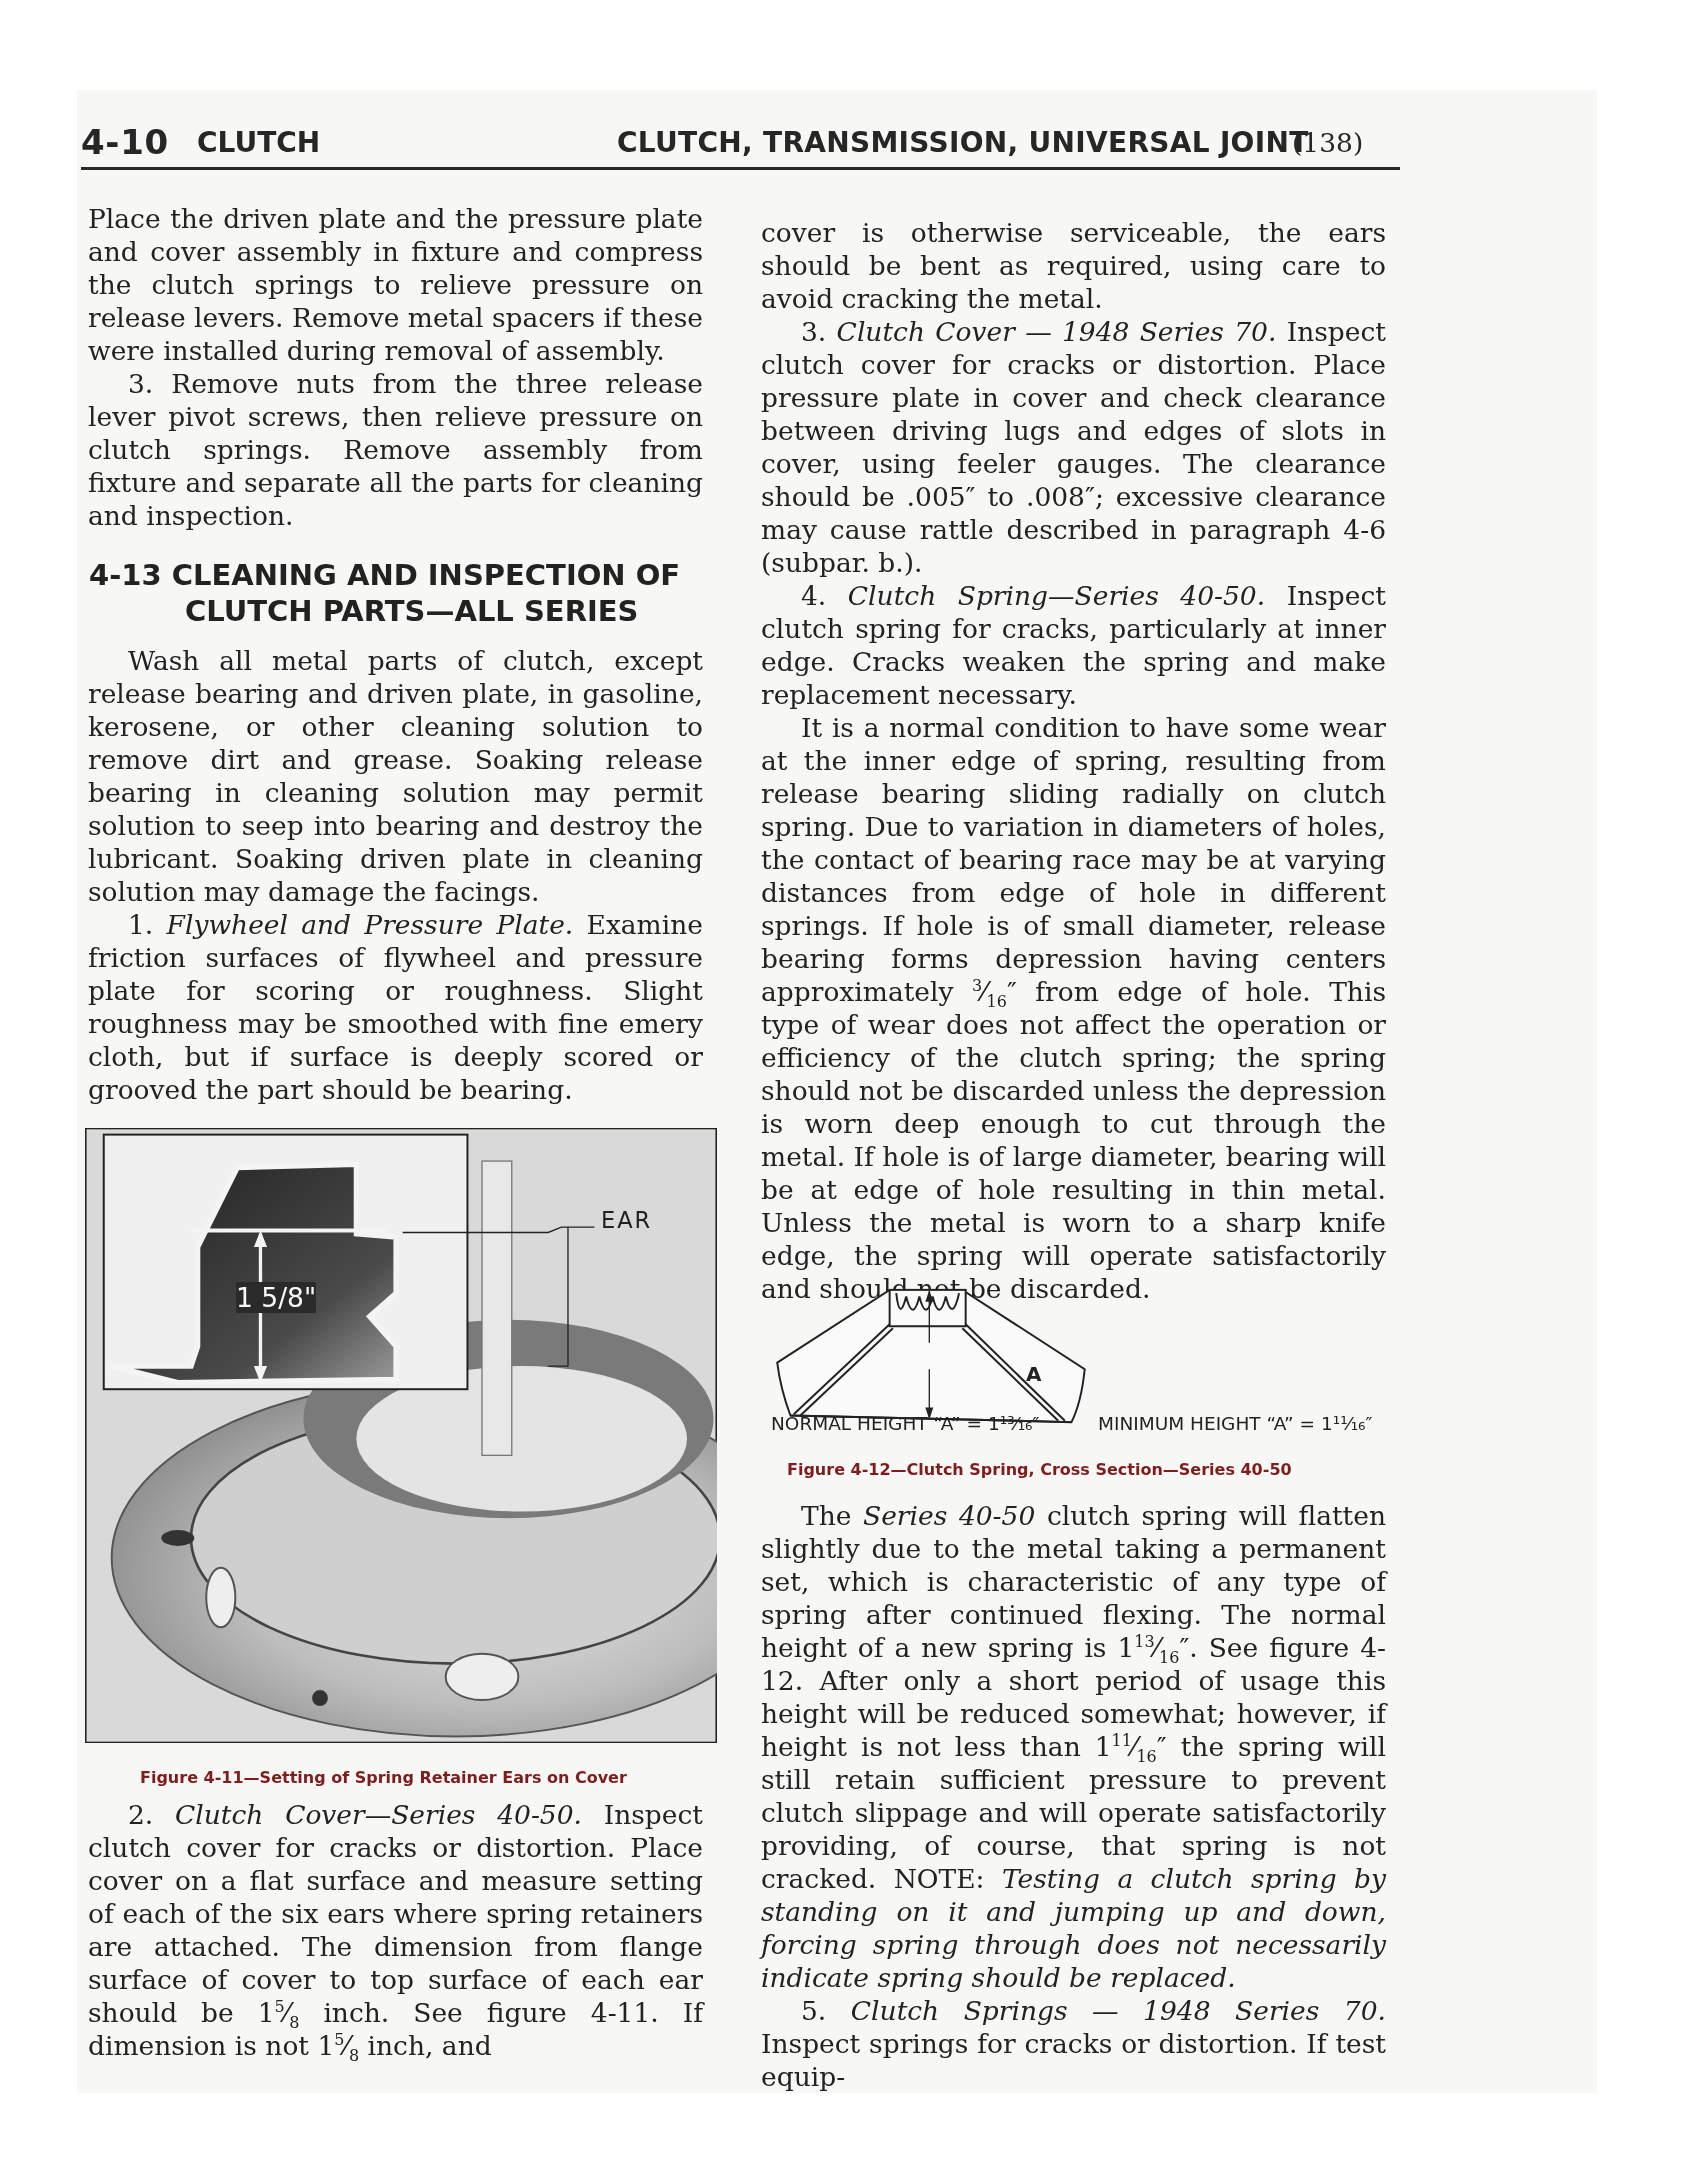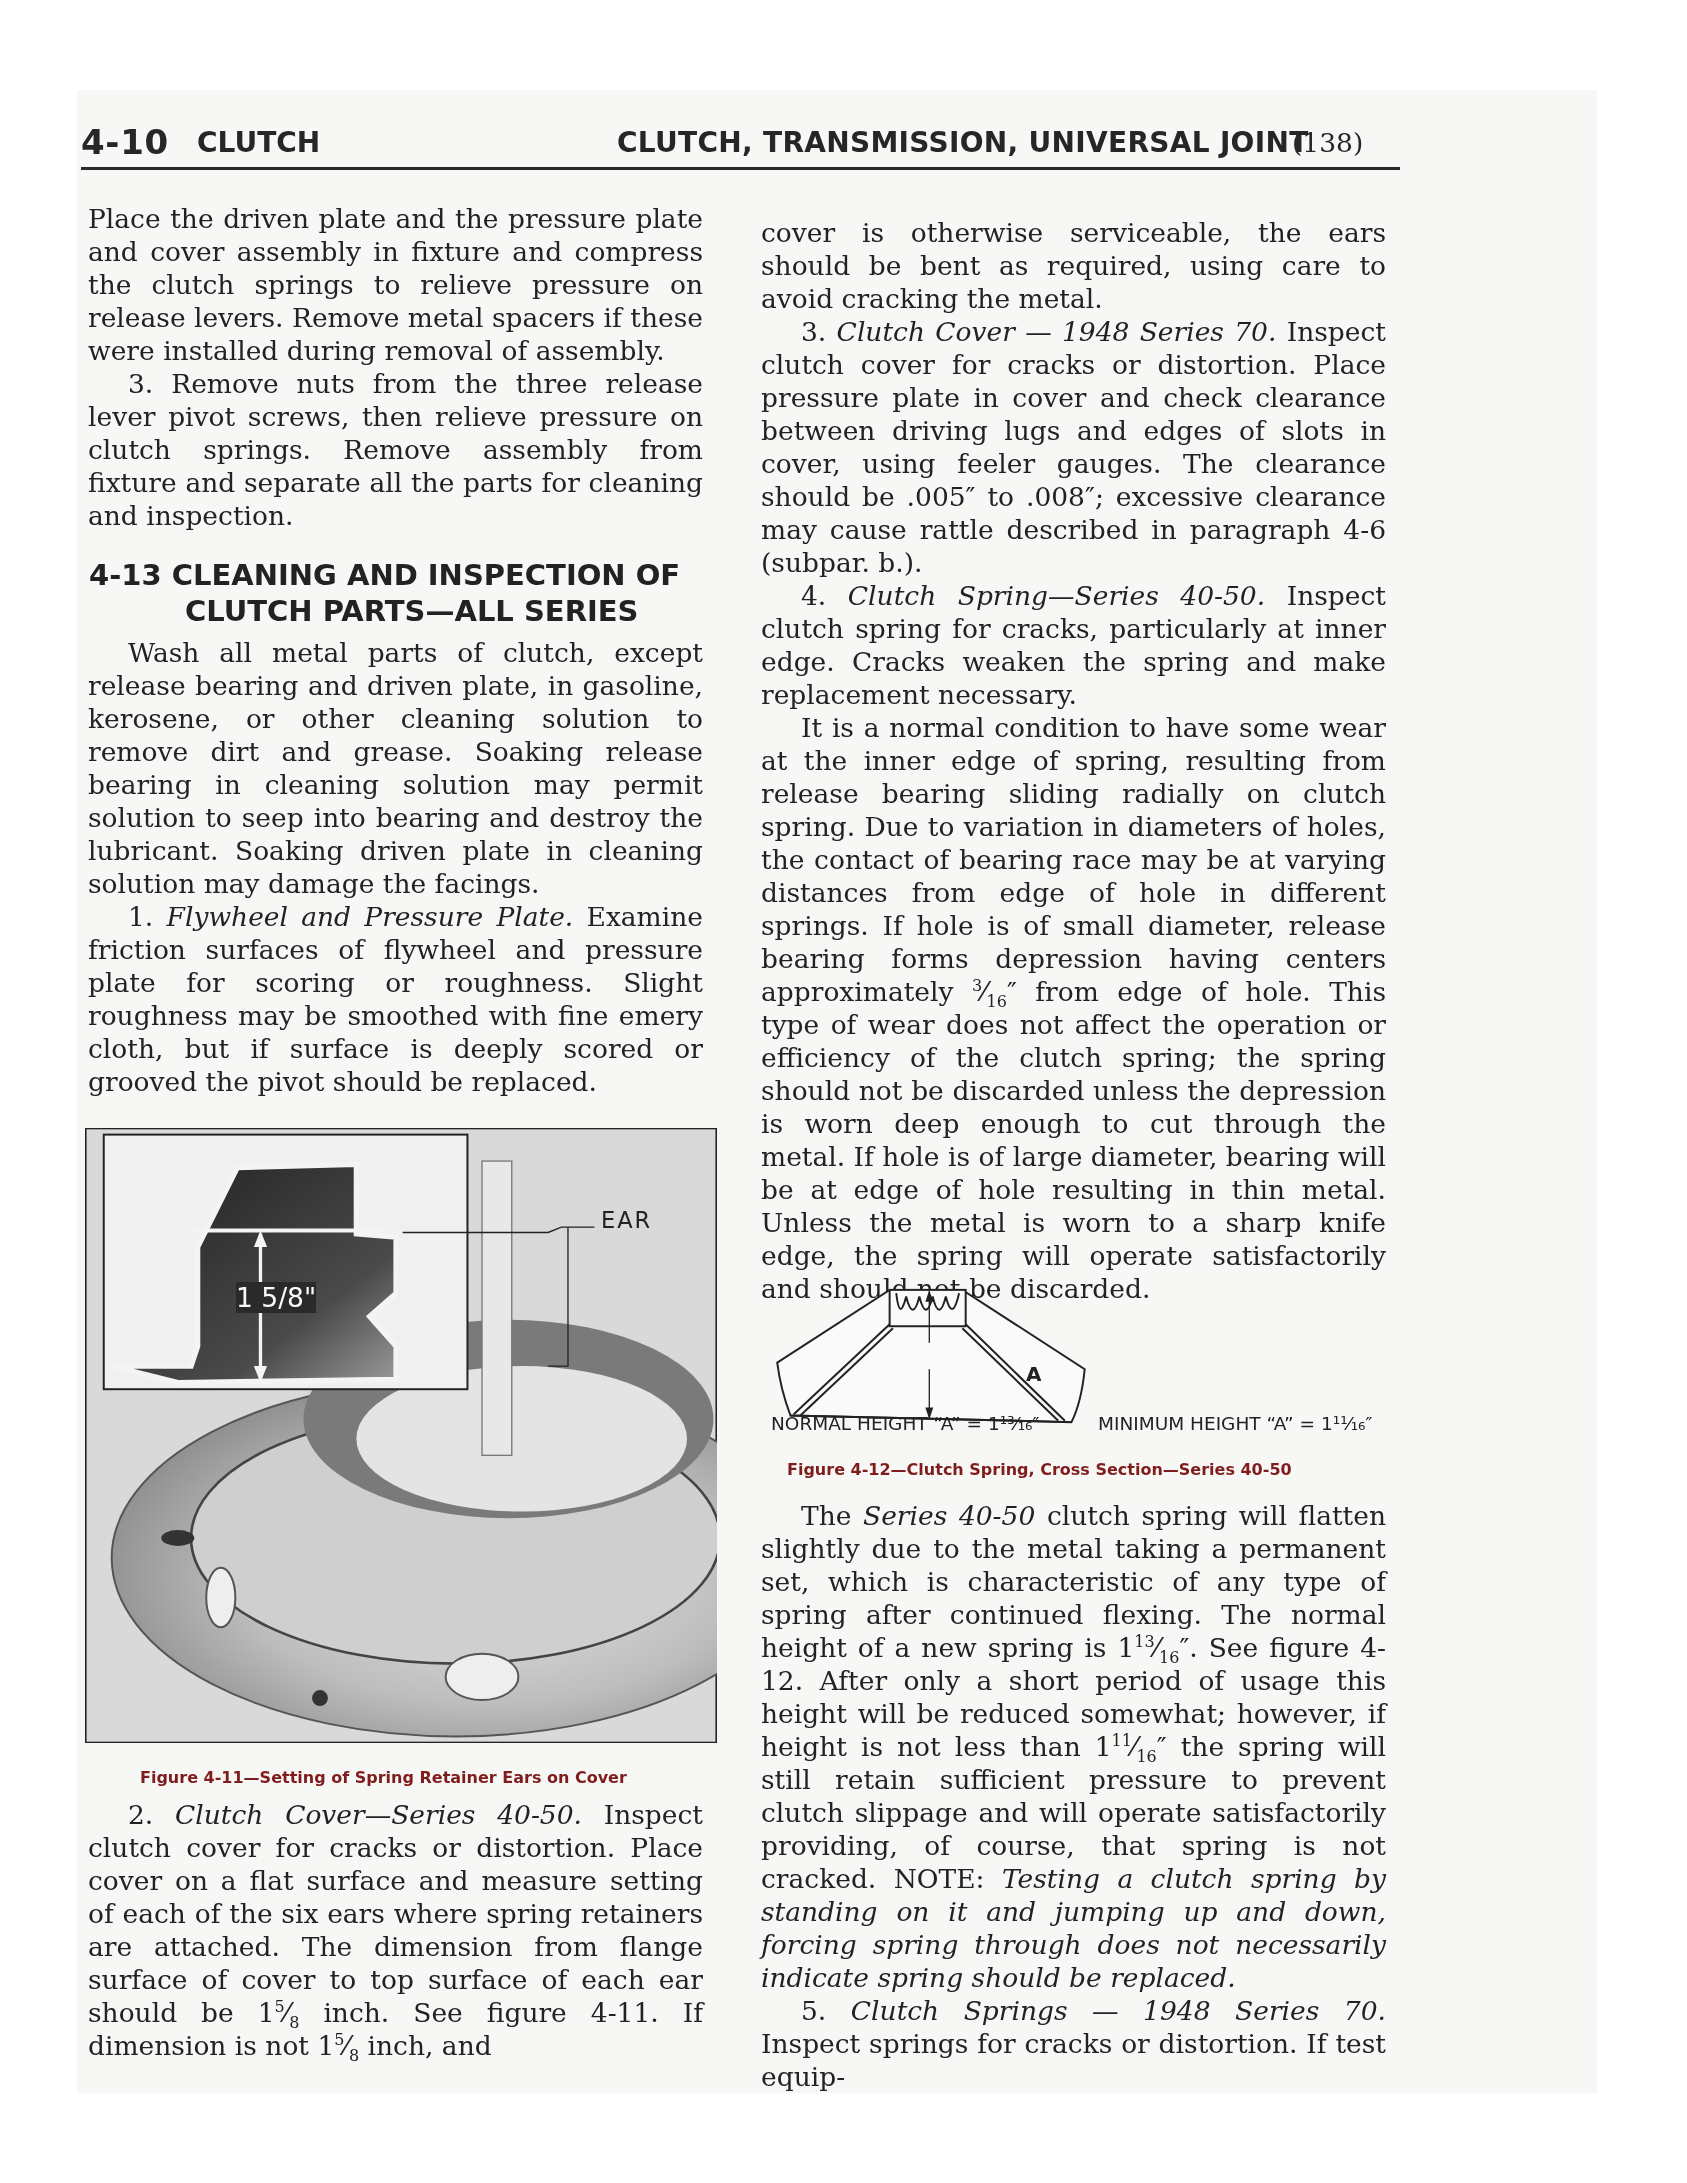--- a/index.html
+++ b/index.html
@@ -57,25 +57,25 @@
 <div class="col col-left" style="top:202px;">
   <p>Place the driven plate and the pressure plate and cover assembly in fixture and compress the clutch springs to relieve pressure on release levers. Remove metal spacers if these were installed during removal of assembly.</p>
   <p class="ind">3. Remove nuts from the three release lever pivot screws, then relieve pressure on clutch springs. Remove assembly from fixture and separate all the parts for cleaning and inspection.</p>
 
   <h2 class="sec-head" style="margin-top:25px;">
     <span>4-13</span>
     <span>CLEANING AND INSPECTION OF</span>
     <span class="l2">CLUTCH PARTS—ALL SERIES</span>
   </h2>
 
-  <p class="ind" style="margin-top:7px;">Wash all metal parts of clutch, except release bearing and driven plate, in gasoline, kerosene, or other cleaning solution to remove dirt and grease. Soaking release bearing in cleaning solution may permit solution to seep into bearing and destroy the lubricant. Soaking driven plate in cleaning solution may damage the facings.</p>
+  <p class="ind" style="margin-top:15px;">Wash all metal parts of clutch, except release bearing and driven plate, in gasoline, kerosene, or other cleaning solution to remove dirt and grease. Soaking release bearing in cleaning solution may permit solution to seep into bearing and destroy the lubricant. Soaking driven plate in cleaning solution may damage the facings.</p>
   <p class="ind">
     <span>1.</span>
     <i>Flywheel and Pressure Plate.</i>
-    <span>Examine friction surfaces of flywheel and pressure plate for scoring or roughness. Slight roughness may be smoothed with fine emery cloth, but if surface is deeply scored or grooved the pivot should be replaced.</span>
+    <span>Examine friction surfaces of flywheel and pressure plate for scoring or roughness. Slight roughness may be smoothed with fine emery cloth, but if surface is deeply scored or grooved the part should be bearing.</span>
   </p>
 </div>
 
 <div class="fig1">
   <svg width="632" height="615" viewBox="0 0 955 930">
     <defs>
       <radialGradient id="g1" cx="0.55" cy="0.55" r="0.6">
         <stop offset="0" stop-color="#e6e6e6"></stop>
         <stop offset="0.6" stop-color="#bdbdbd"></stop>
         <stop offset="1" stop-color="#8a8a8a"></stop>

